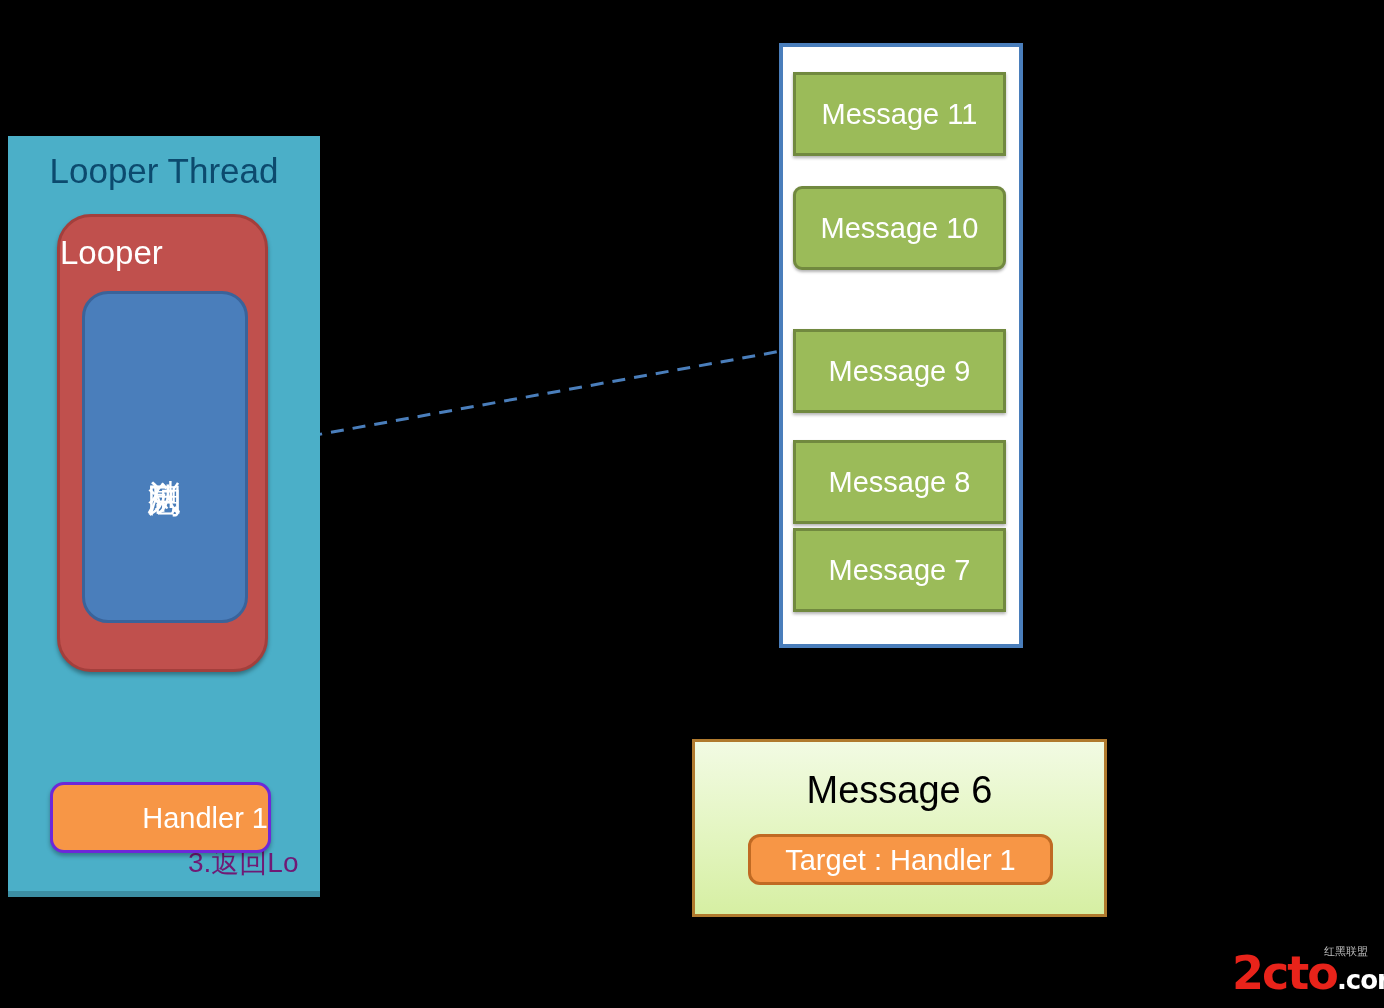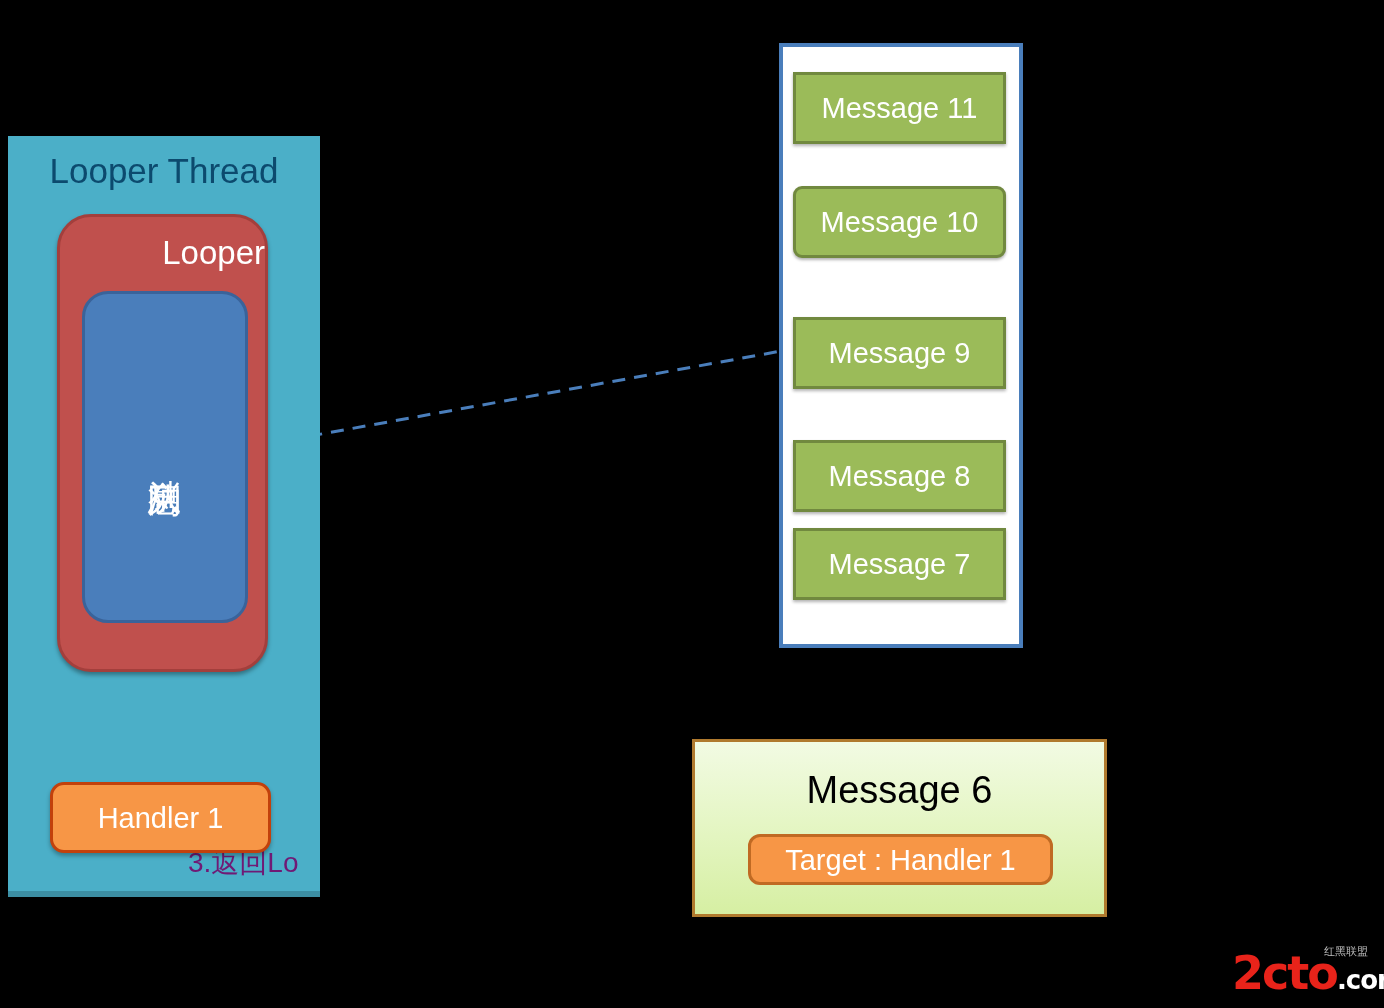--- a/index.html
+++ b/index.html
@@ -55,21 +55,21 @@
     border: 3px solid #A33F3C;
     border-radius: 34px;
     box-sizing: border-box;
     box-shadow: 0 3px 4px rgba(0,0,0,0.35);
   }
   .looper-label {
     position: absolute;
     left: 0;
     top: 16px;
     width: 100%;
-    text-align: right;
+    text-align: left;
     color: #FFFFFF;
     font-size: 33px;
     line-height: 40px;
     white-space: nowrap;
   }
 
   .mq-box {
     position: absolute;
     left: 82px;
     top: 291px;
@@ -93,26 +93,26 @@
     font-family: "DejaVu Sans", sans-serif;
   }
 
   .handler-box {
     position: absolute;
     left: 50px;
     top: 782px;
     width: 221px;
     height: 71px;
     background: #F79646;
-    border: 3px solid #c2410c;
+    border: 3px solid #6d28d9;
     border-radius: 14px;
     box-sizing: border-box;
     display: flex;
     align-items: center;
-    justify-content: center;
+    justify-content: flex-end;
     box-shadow: 0 3px 4px rgba(0,0,0,0.3);
   }
   .handler-label {
     color: #FFFFFF;
     font-size: 29px;
     line-height: 34px;
     white-space: nowrap;
   }
 
   .step-label {
@@ -135,21 +135,21 @@
     width: 244px;
     height: 605px;
     background: #FFFFFF;
     border: 4px solid #4A7EBB;
     box-sizing: border-box;
   }
   .msg-box {
     position: absolute;
     left: 793px;
     width: 213px;
-    height: 72px;
+    height: 84px;
     background: #9BBB59;
     border: 3px solid #71893F;
     box-sizing: border-box;
     display: flex;
     align-items: center;
     justify-content: center;
     box-shadow: 0 2px 3px rgba(0,0,0,0.3);
   }
   .msg-label {
     color: #FFFFFF;
@@ -301,21 +301,21 @@
   </div>
 
   <div class="queue-container"></div>
 
   <div class="msg-box" style="top:72px;">
     <div class="msg-label">Message 11</div>
   </div>
   <div class="msg-box" style="top:186px;border-radius:9px;">
     <div class="msg-label">Message 10</div>
   </div>
-  <div class="msg-box" style="top:317px;">
+  <div class="msg-box" style="top:329px;">
     <div class="msg-label">Message 9</div>
   </div>
   <div class="msg-box" style="top:440px;">
     <div class="msg-label">Message 8</div>
   </div>
   <div class="msg-box" style="top:528px;">
     <div class="msg-label">Message 7</div>
   </div>
 
   <div class="message6-card">

